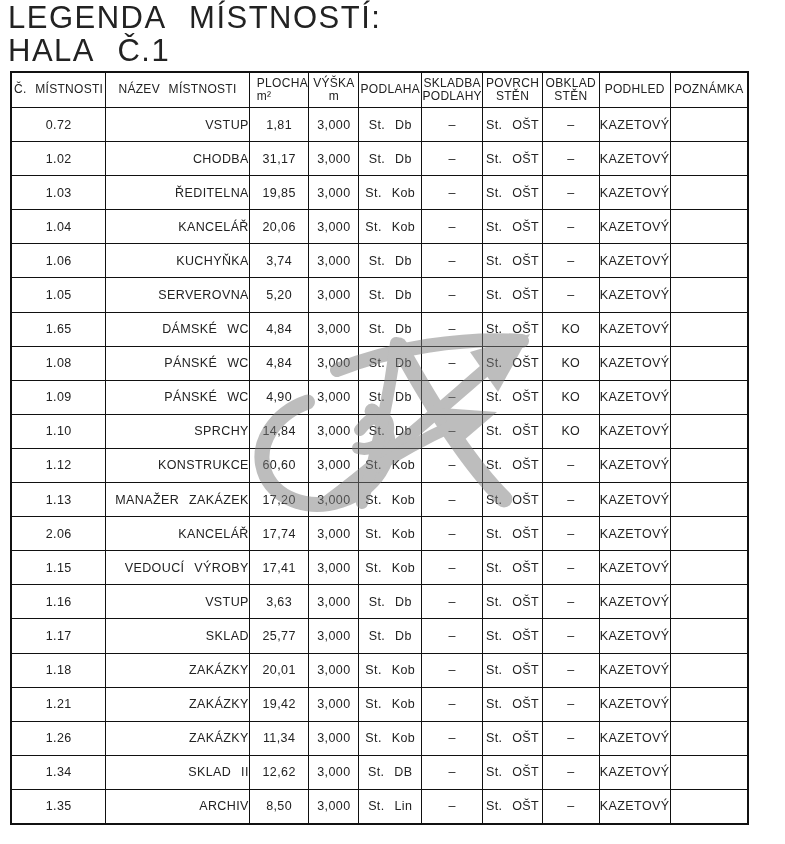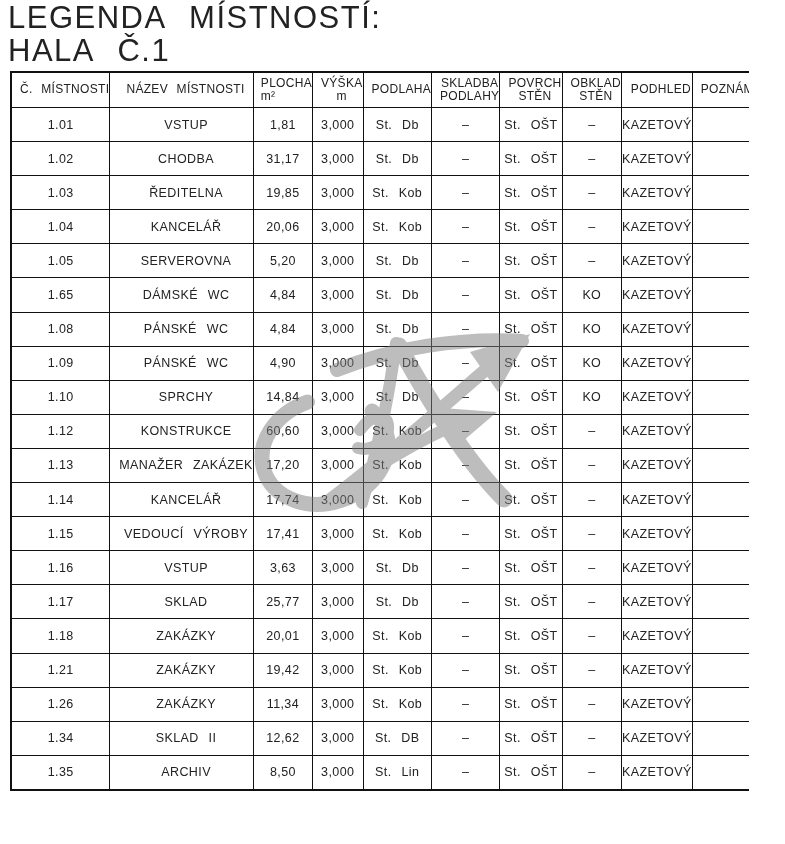--- a/index.html
+++ b/index.html
@@ -40,31 +40,30 @@
     overflow: hidden;
     color: var(--ink, #222222);
   }
   .legend-table th {
     height: 34px;
     font-size: 12px;
     line-height: 13.5px;
     letter-spacing: 0.3px;
     word-spacing: 5px;
     vertical-align: middle;
-    padding-left: 8px;
   }
   .legend-table td {
     height: 33.1px;
     font-size: 12.5px;
     letter-spacing: 0.4px;
     word-spacing: 6px;
     vertical-align: middle;
   }
   
-  .legend-table td:nth-child(2) { text-align: center; padding-left: 9px; }
+  .legend-table td:nth-child(2) { text-align: right; padding-left: 9px; }
   .legend-table th:nth-child(3) { text-align: left; padding-left: 7px; }
   .watermark {
     position: absolute;
     left: 0; top: 0;
     pointer-events: none;
     opacity: 0.5;
   }
   .watermark .wm-stroke { stroke: var(--wm, #7d7d7d); fill: none; stroke-linecap: round; }
   .watermark .wm-fill { fill: var(--wm, #7d7d7d); }
 </style>
@@ -125,21 +124,21 @@
           <th>
             <div>PODHLED</div>
           </th>
           <th>
             <div>POZNÁMKA</div>
           </th>
         </tr>
       </thead>
       <tbody>
         <tr>
-          <td>1.01</td>
+          <td>0.72</td>
           <td>VSTUP</td>
           <td>1,81</td>
           <td>3,000</td>
           <td>St. Db</td>
           <td>–</td>
           <td>St. OŠT</td>
           <td>–</td>
           <td>KAZETOVÝ</td>
           <td></td>
         </tr>
@@ -173,20 +172,32 @@
           <td>20,06</td>
           <td>3,000</td>
           <td>St. Kob</td>
           <td>–</td>
           <td>St. OŠT</td>
           <td>–</td>
           <td>KAZETOVÝ</td>
           <td></td>
         </tr>
         <tr>
+          <td>1.06</td>
+          <td>KUCHYŇKA</td>
+          <td>3,74</td>
+          <td>3,000</td>
+          <td>St. Db</td>
+          <td>–</td>
+          <td>St. OŠT</td>
+          <td>–</td>
+          <td>KAZETOVÝ</td>
+          <td></td>
+        </tr>
+        <tr>
           <td>1.05</td>
           <td>SERVEROVNA</td>
           <td>5,20</td>
           <td>3,000</td>
           <td>St. Db</td>
           <td>–</td>
           <td>St. OŠT</td>
           <td>–</td>
           <td>KAZETOVÝ</td>
           <td></td>
@@ -257,21 +268,21 @@
           <td>17,20</td>
           <td>3,000</td>
           <td>St. Kob</td>
           <td>–</td>
           <td>St. OŠT</td>
           <td>–</td>
           <td>KAZETOVÝ</td>
           <td></td>
         </tr>
         <tr>
-          <td>1.14</td>
+          <td>2.06</td>
           <td>KANCELÁŘ</td>
           <td>17,74</td>
           <td>3,000</td>
           <td>St. Kob</td>
           <td>–</td>
           <td>St. OŠT</td>
           <td>–</td>
           <td>KAZETOVÝ</td>
           <td></td>
         </tr>

